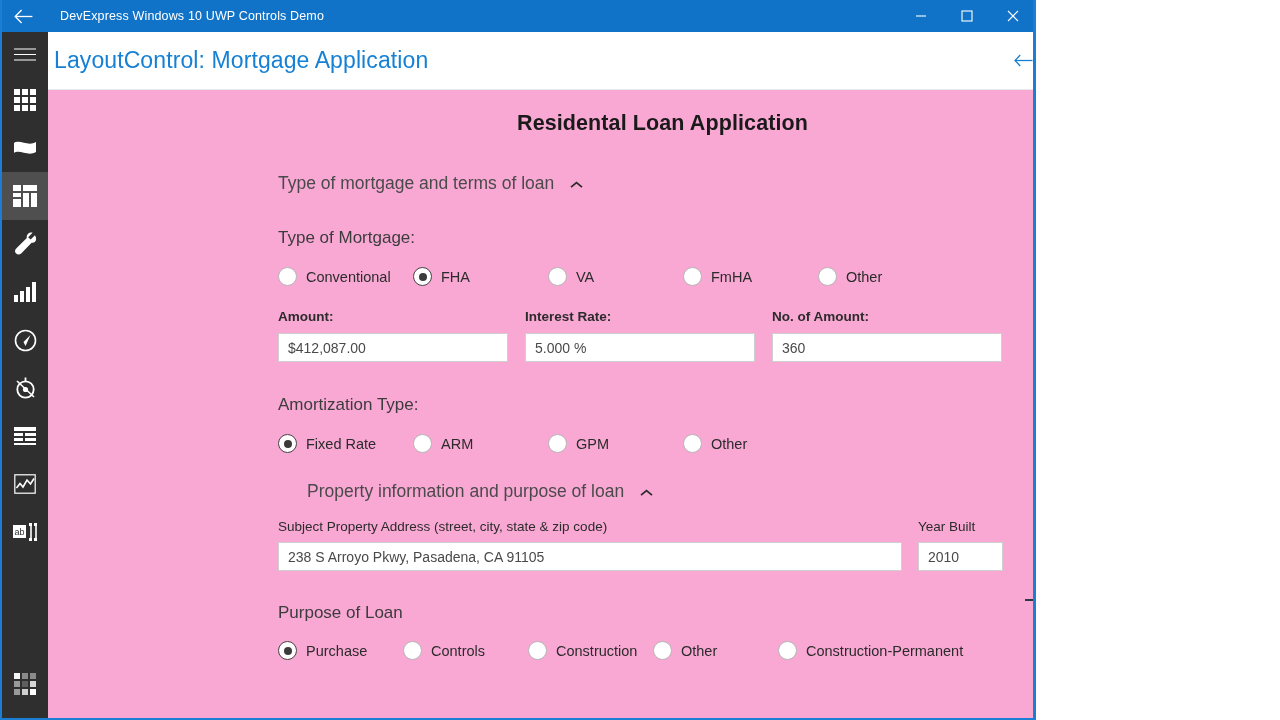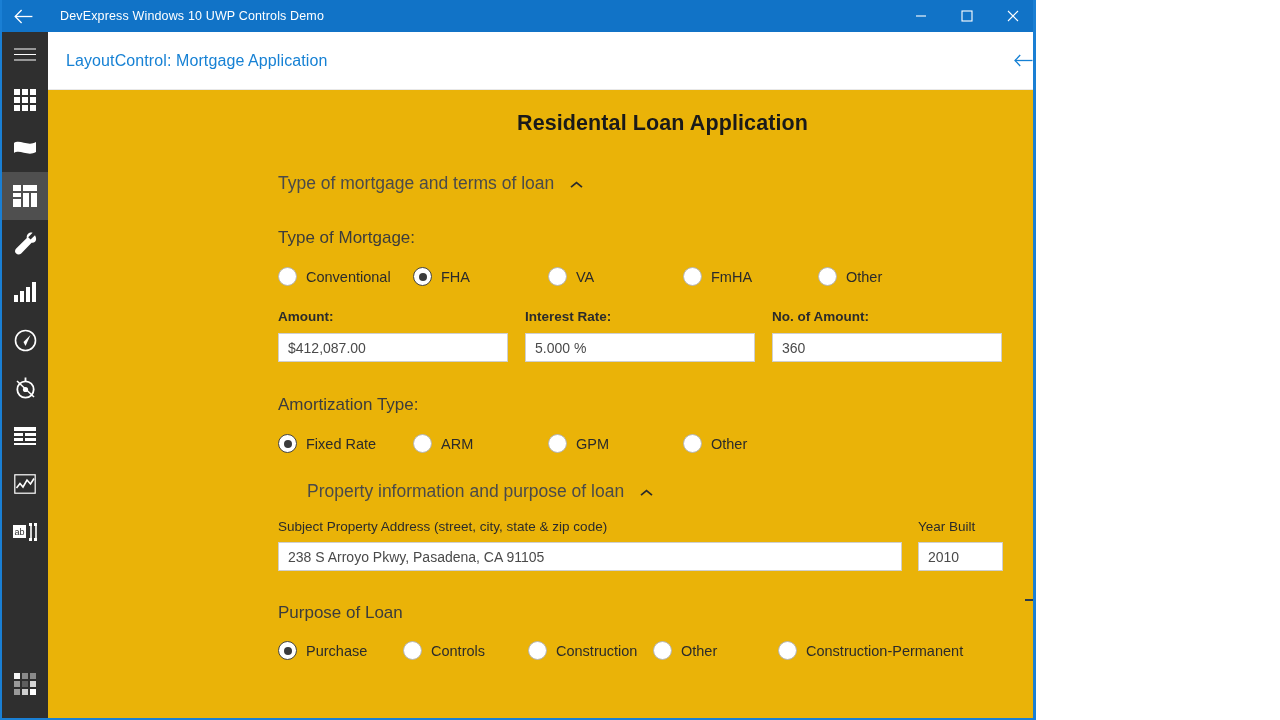--- a/index.html
+++ b/index.html
@@ -69,22 +69,22 @@
 
   
   .page-header {
     position: absolute; left: 46px; top: 32px;
     width: 1229px; height: 58px;
     background: #ffffff;
     display: flex; align-items: center;
     border-bottom: 1px solid #e8e8e8;
   }
   .page-title {
-    margin-left: 18px;
-    font-size: 16px;
+    margin-left: 6px;
+    font-size: 23px;
     color: #1681d4;
     font-weight: 400;
     letter-spacing: .1px;
     white-space: nowrap;
   }
   .header-spacer { flex: 1 1 auto; }
   .hdr-actions { display: flex; align-items: center; gap: 0; margin-right: 22px; }
   .hdr-link {
     display: flex; align-items: center; gap: 7px;
     color: #1681d4;
@@ -93,21 +93,21 @@
     padding: 6px 9px;
     white-space: nowrap;
   }
   .hdr-link svg { display: block; flex: 0 0 auto; }
   .hdr-link + .hdr-link { margin-left: 8px; flex-direction: column; }
 
   
   .content {
     position: absolute; left: 46px; top: 90px;
     width: 1229px; height: 630px;
-    background: #eab308;
+    background: #f9a8d4;
     overflow: hidden;
   }
 
   .doc-title {
     text-align: center;
     font-size: 21.5px;
     font-weight: bold;
     color: #1a1a1a;
     margin-top: 21px;
     letter-spacing: .1px;

